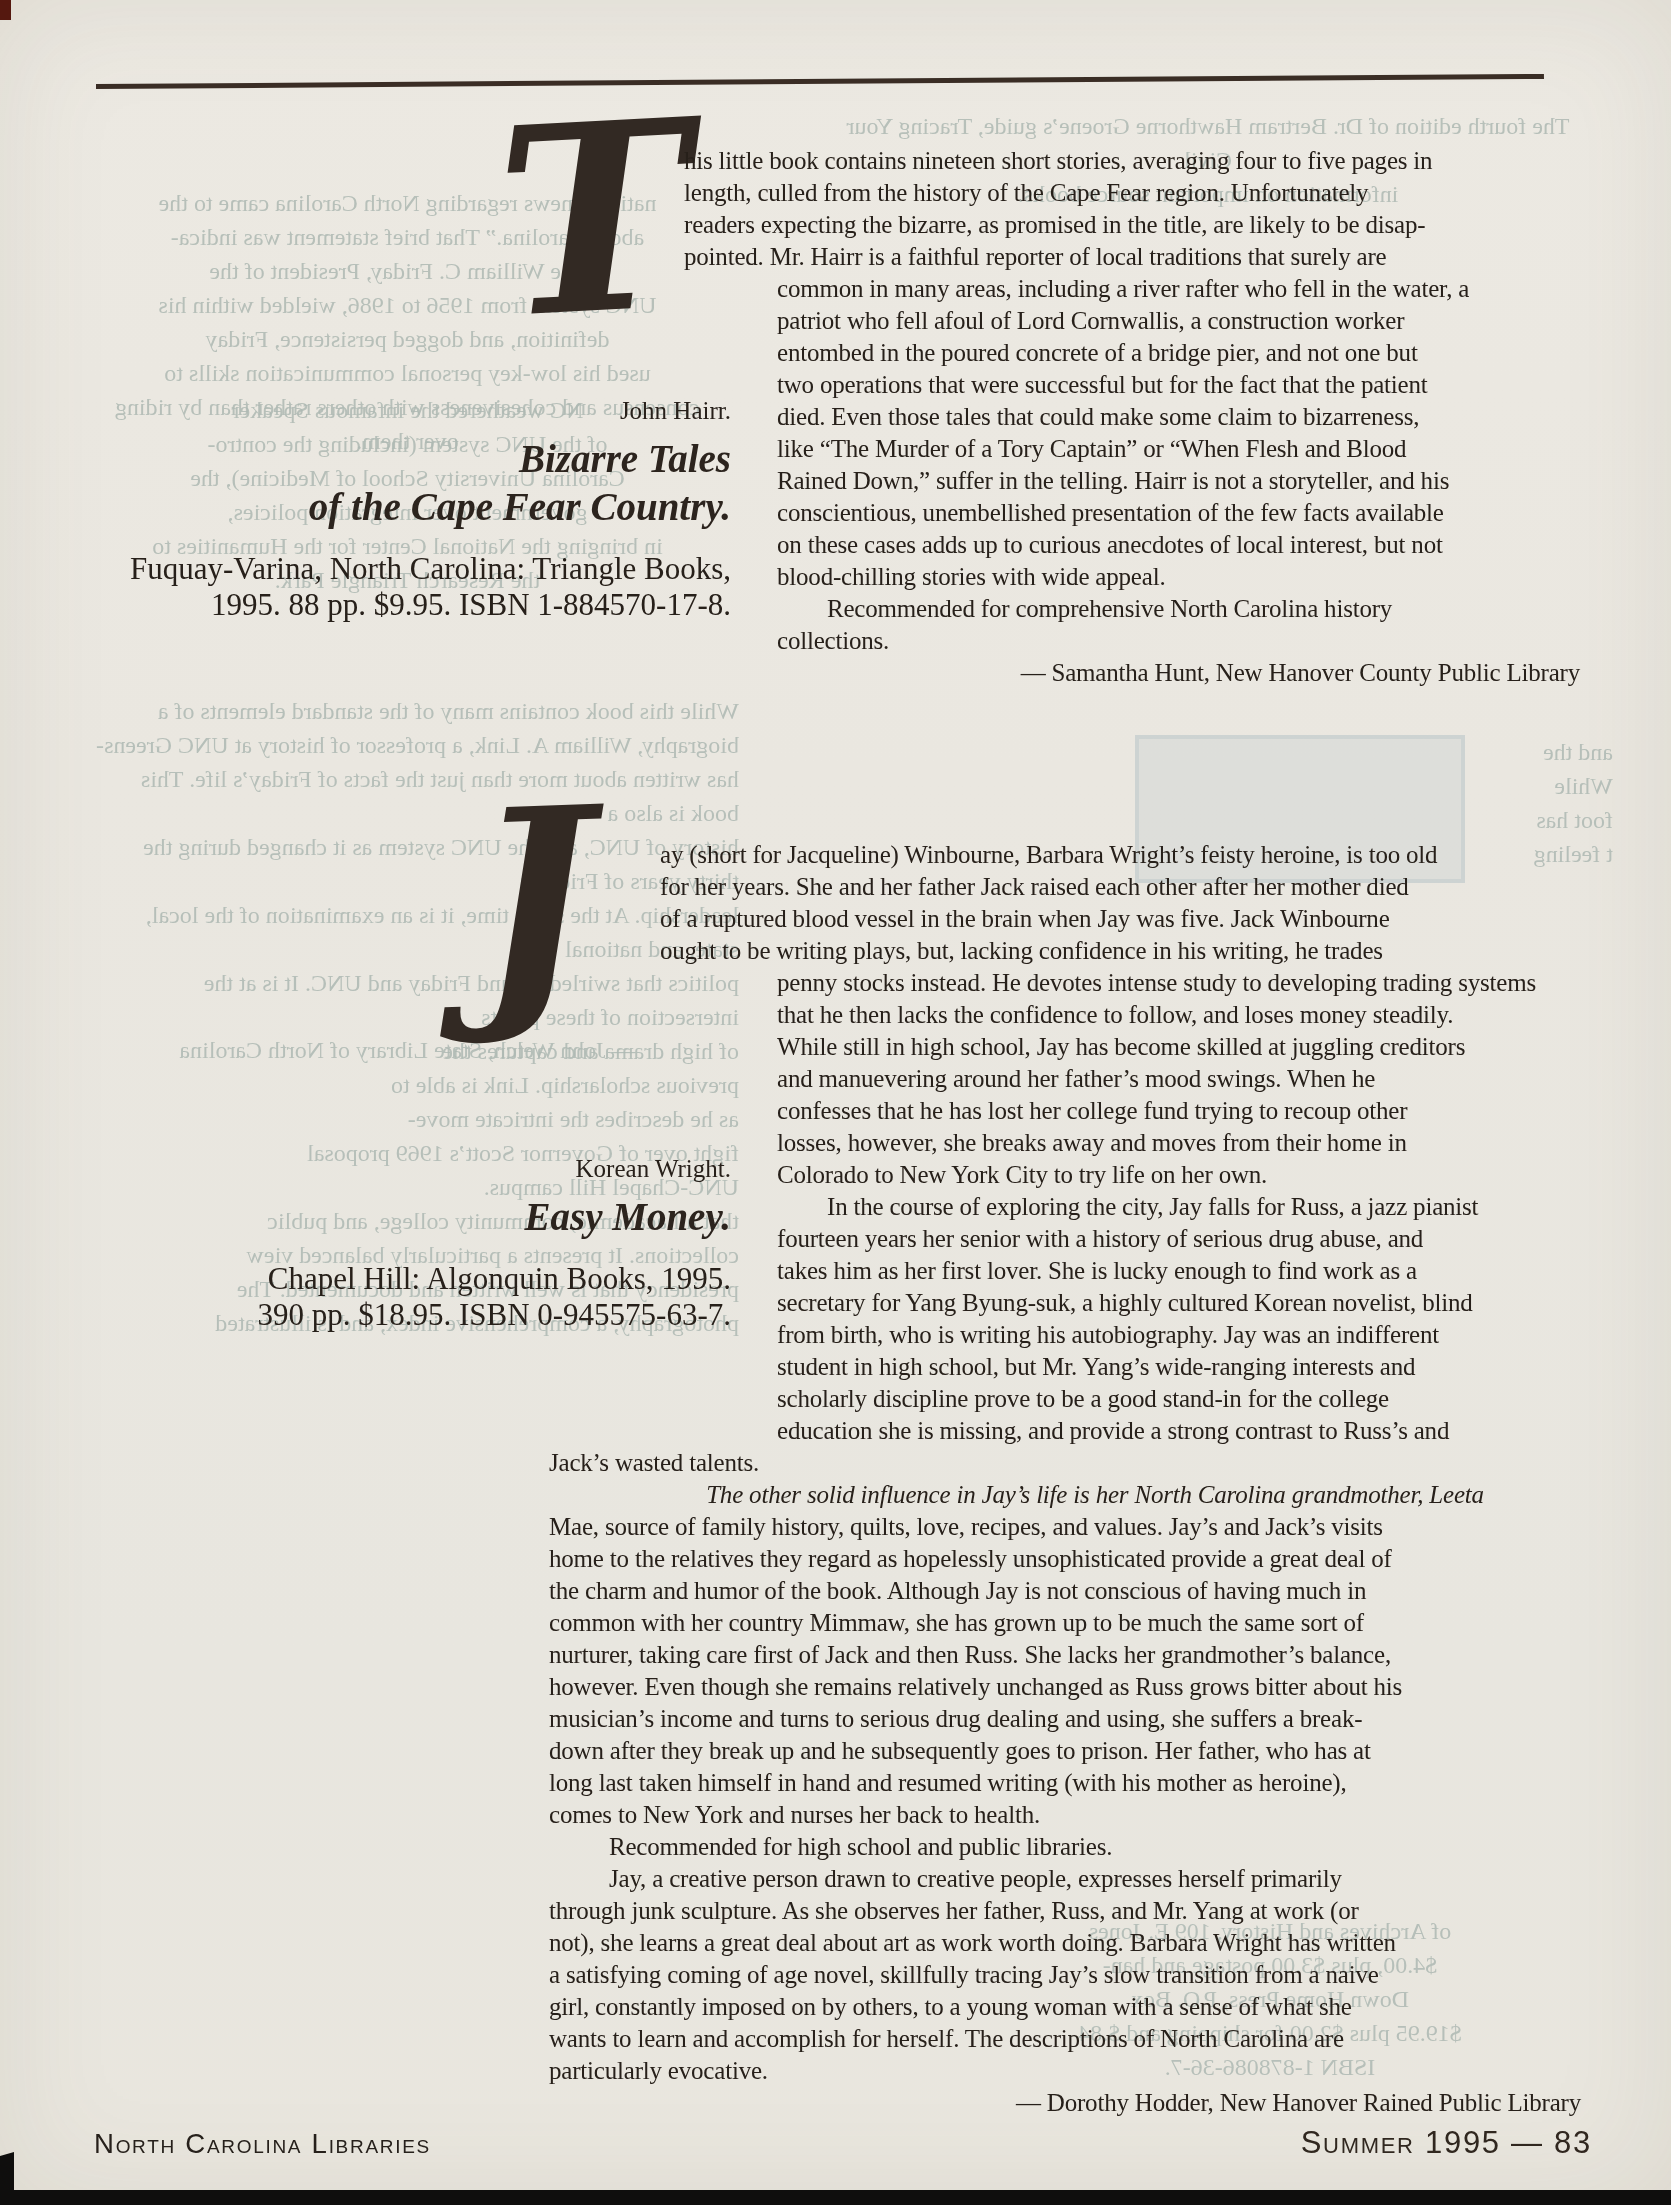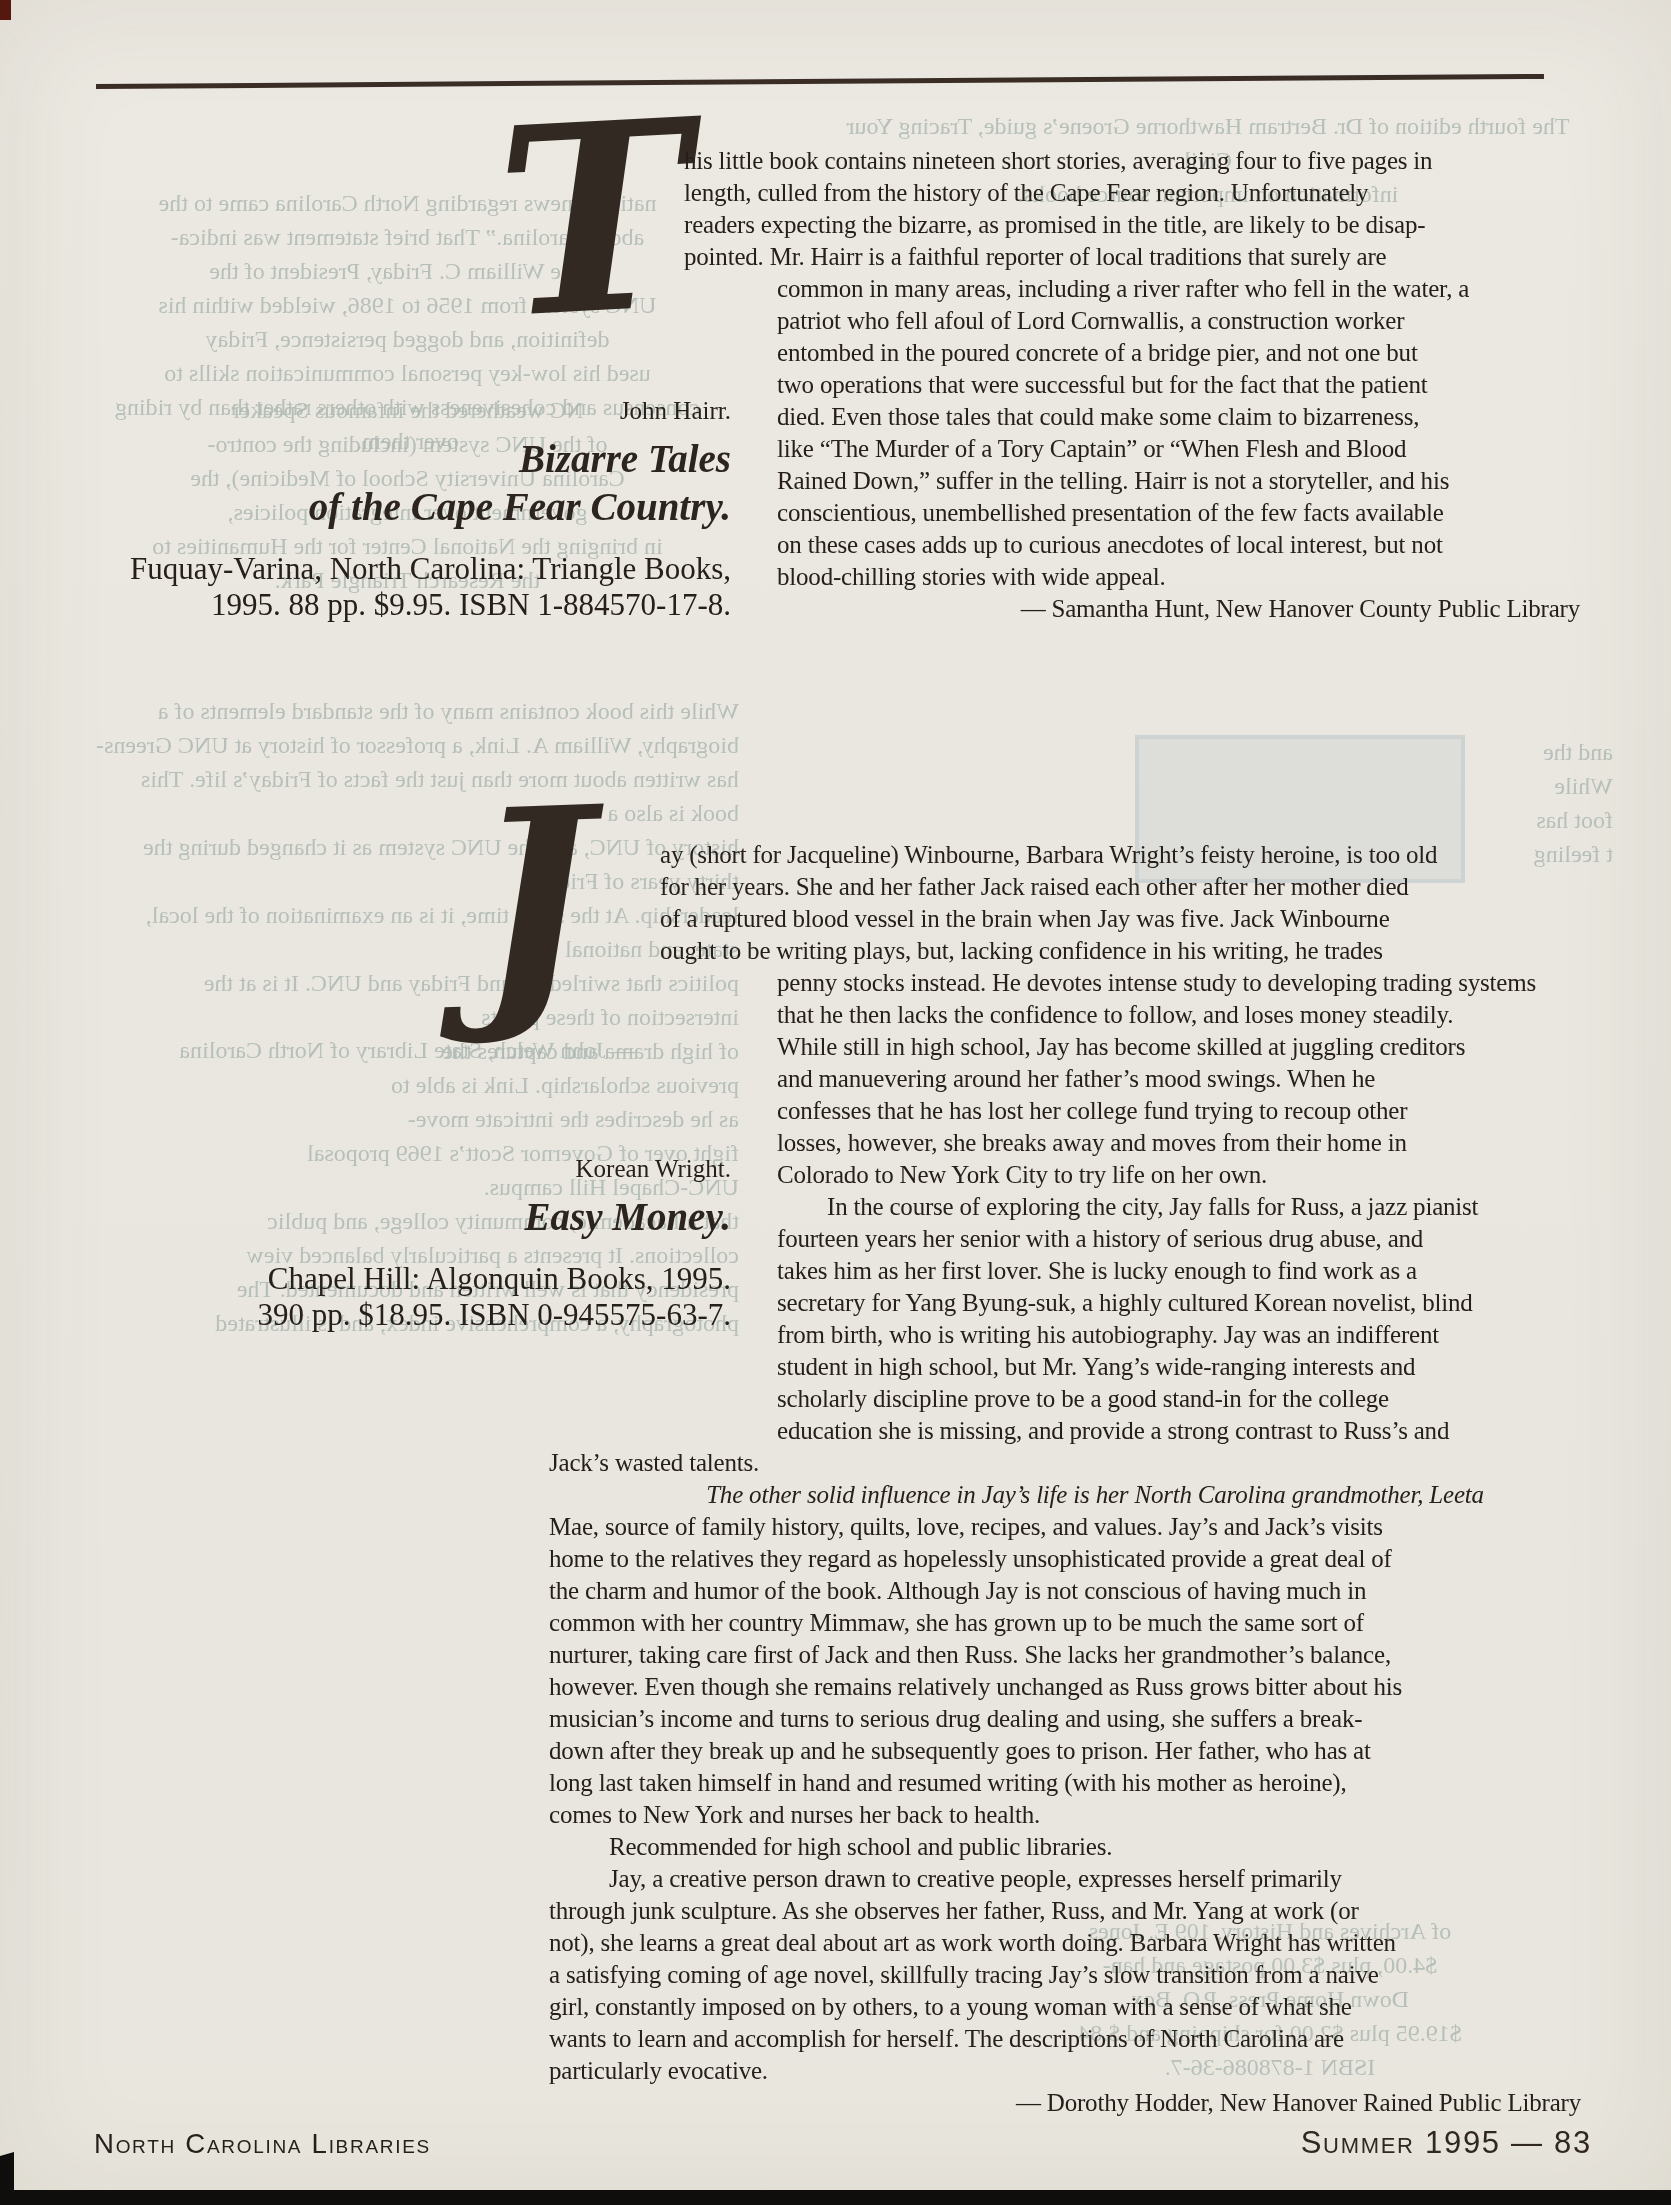--- a/index.html
+++ b/index.html
@@ -126,20 +126,22 @@
 common in many areas, including a river rafter who fell in the water, a
 patriot who fell afoul of Lord Cornwallis, a construction worker
 entombed in the poured concrete of a bridge pier, and not one but
 two operations that were successful but for the fact that the patient
 died.  Even those tales that could make some claim to bizarreness,
 like “The Murder of a Tory Captain” or “When Flesh and Blood
 Rained Down,” suffer in the telling.  Hairr is not a storyteller, and his
 conscientious, unembellished presentation of the few facts available
 on these cases adds up to curious anecdotes of local interest, but not
 blood-chilling stories with wide appeal.</p>
+    <p class="indent60">Recommended for comprehensive North Carolina history
+collections.</p>
     <div class="attr">— Samantha Hunt, New Hanover County Public Library</div>
   </div>
 
   <div class="citation" style="top:1152px;">
     <div class="cite-author">Korean Wright.</div>
     <div class="cite-title">Easy Money.</div>
     <div class="cite-pub">Chapel Hill:  Algonquin Books, 1995.
 390 pp. $18.95.  ISBN 0-945575-63-7.</div>
   </div>
 

